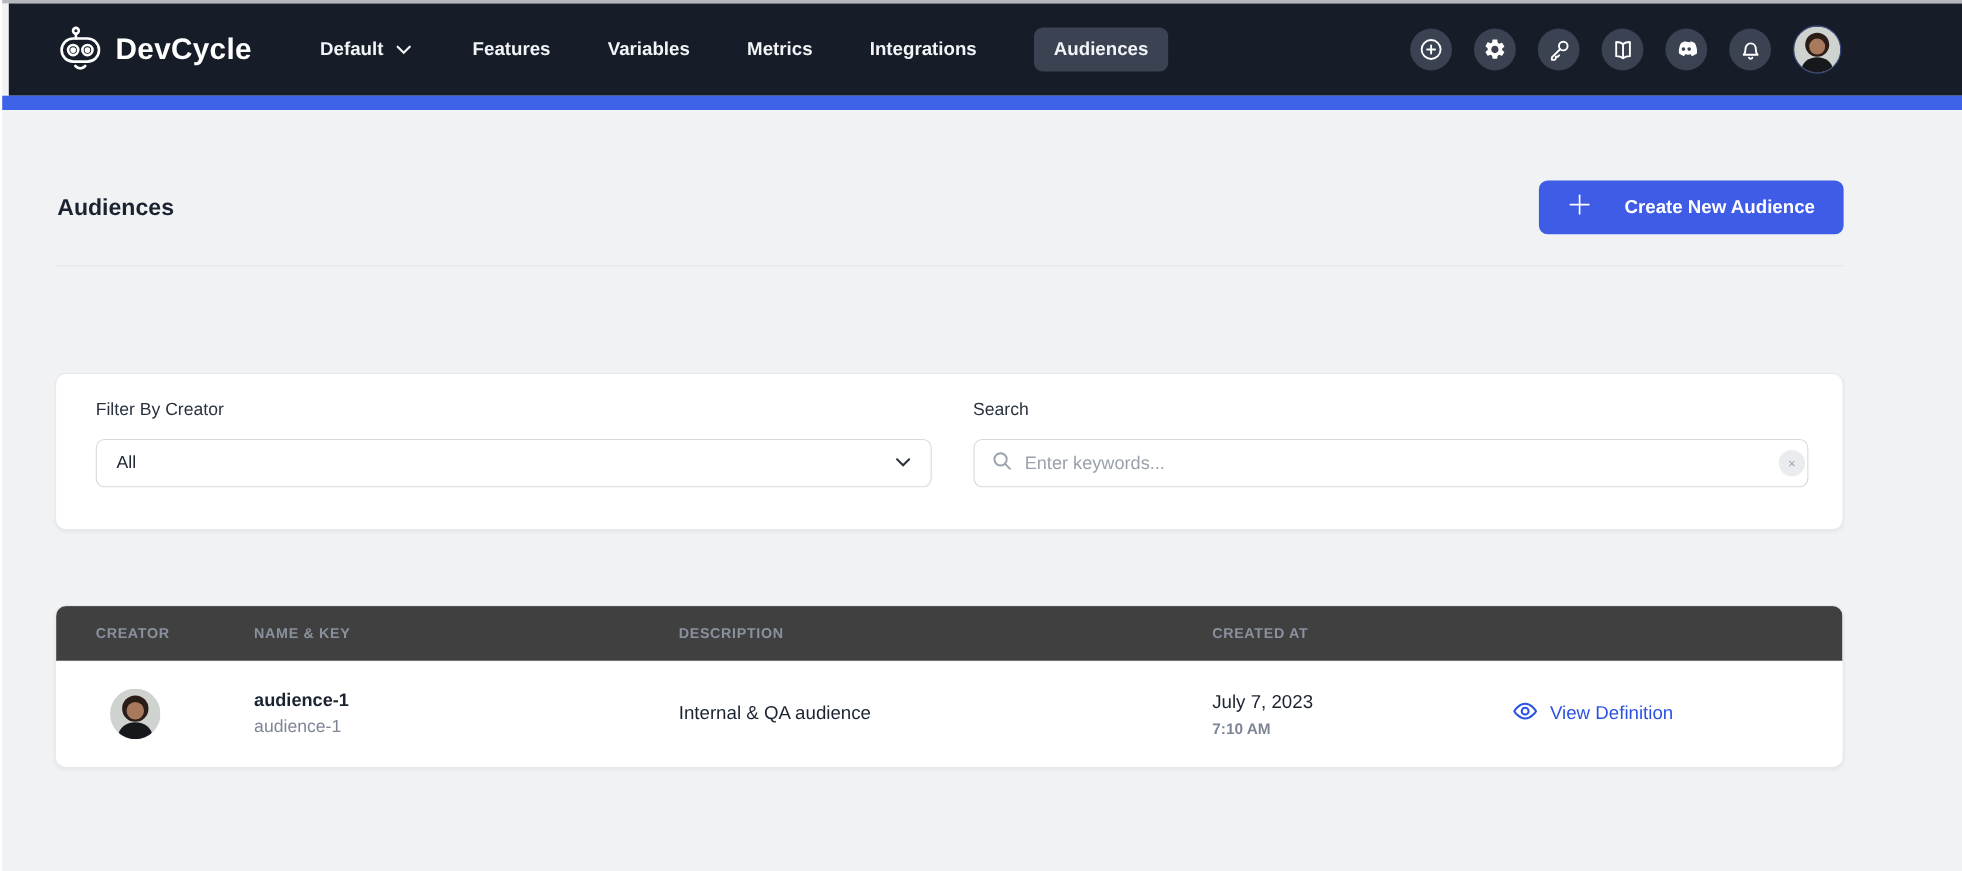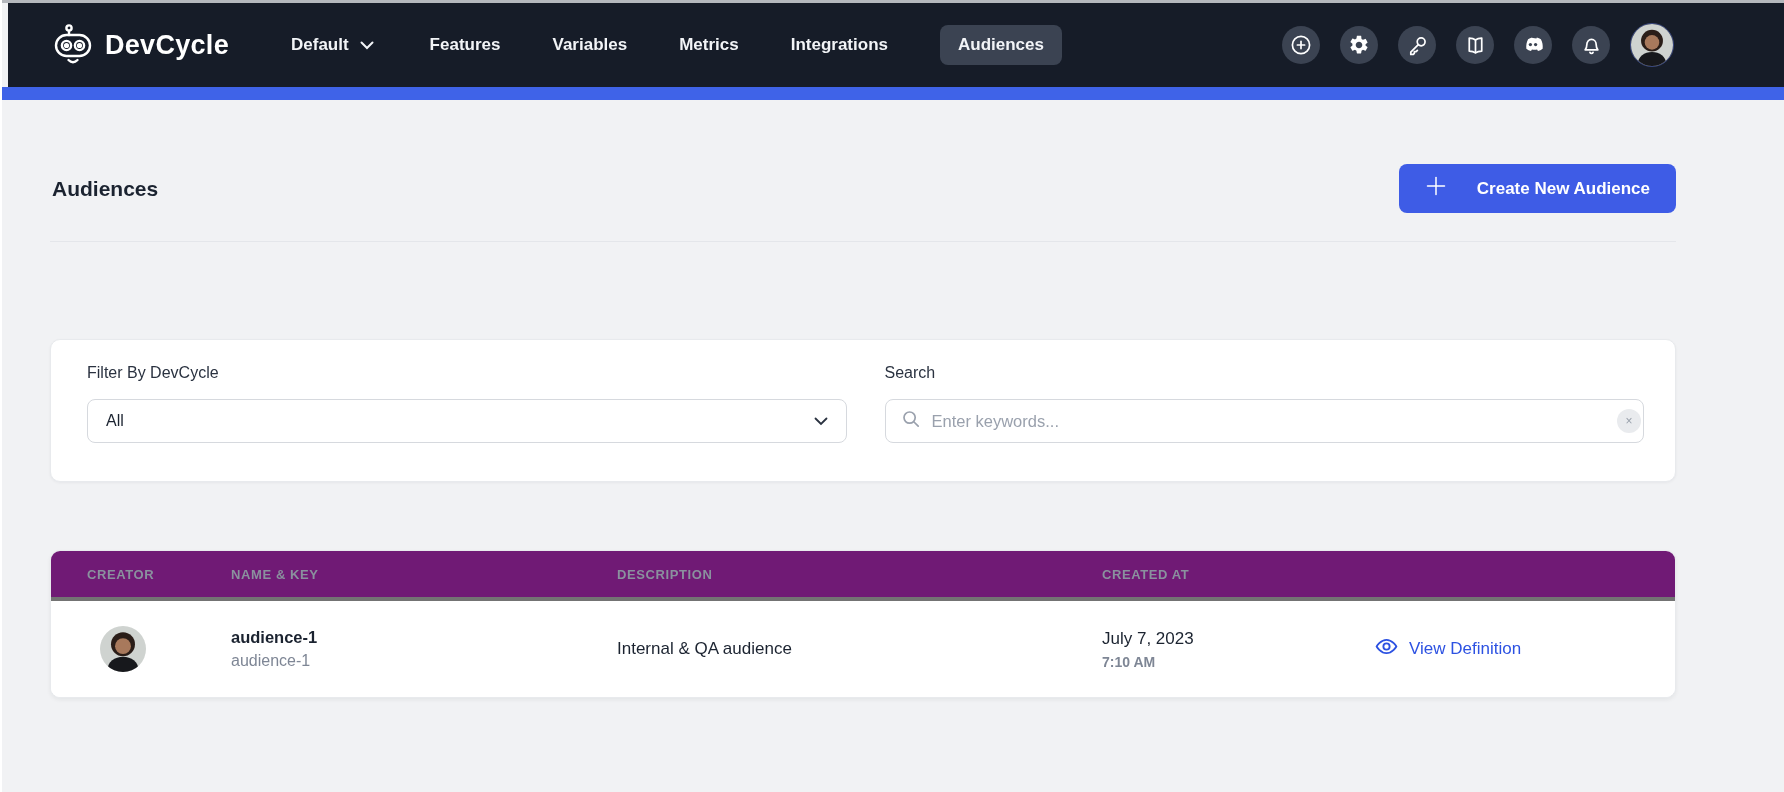--- a/index.html
+++ b/index.html
@@ -92,21 +92,21 @@
     color:#98a0ab; font-size:12px; line-height:1; display:flex; align-items:center;
     justify-content:center; cursor:pointer; font-family:inherit; flex:none;
   }
 
   
   .table-card {
     margin-top:68px; background:#fff; border:1px solid #e8eaed; border-radius:10px;
     box-shadow:0 2px 4px rgba(23,29,41,.06); overflow:hidden;
   }
   .tgrid { display:grid; grid-template-columns:144px 386px 485px 272px 1fr; padding-left:36px; align-items:center; }
-  .thead { height:50px; background:#701a75; border-bottom:4px solid #737373; }
+  .thead { height:50px; background:#404040; border-bottom:1px solid #737373; }
   .th { font-size:13px; font-weight:700; letter-spacing:.6px; color:#8a919e; }
   .trow { height:96px; background:#fff; }
   .row-avatar { width:46px; height:46px; border-radius:50%; overflow:hidden; margin-left:13px; }
   .cell-stack { display:flex; flex-direction:column; gap:5px; }
   .row-name { font-size:16.5px; font-weight:700; color:#1b2330; }
   .row-key { font-size:16px; color:#7e8695; }
   .row-desc { font-size:17px; color:#1b2330; }
   .row-date { font-size:17px; color:#1b2330; }
   .row-time { font-size:14px; color:#7e8695;font-weight:bold; }
   .view-link {
@@ -230,21 +230,21 @@
           </svg>
         </span>
         <span>Create New Audience</span>
       </button>
     </div>
 
     <hr class="header-divider">
 
     <section class="filter-card">
       <div class="filter-group">
-        <label class="filter-label">Filter By DevCycle</label>
+        <label class="filter-label">Filter By Creator</label>
         <button class="select-box">
           <span>All</span>
           <span>
             <svg width="14" height="9" viewBox="0 0 14 9" fill="none" stroke="#2a3240" stroke-width="1.8" stroke-linecap="round">
                 <path d="M1.5 1.5 L7 7 L12.5 1.5"></path>
               </svg>
           </span>
         </button>
       </div>
       <div class="filter-group">

